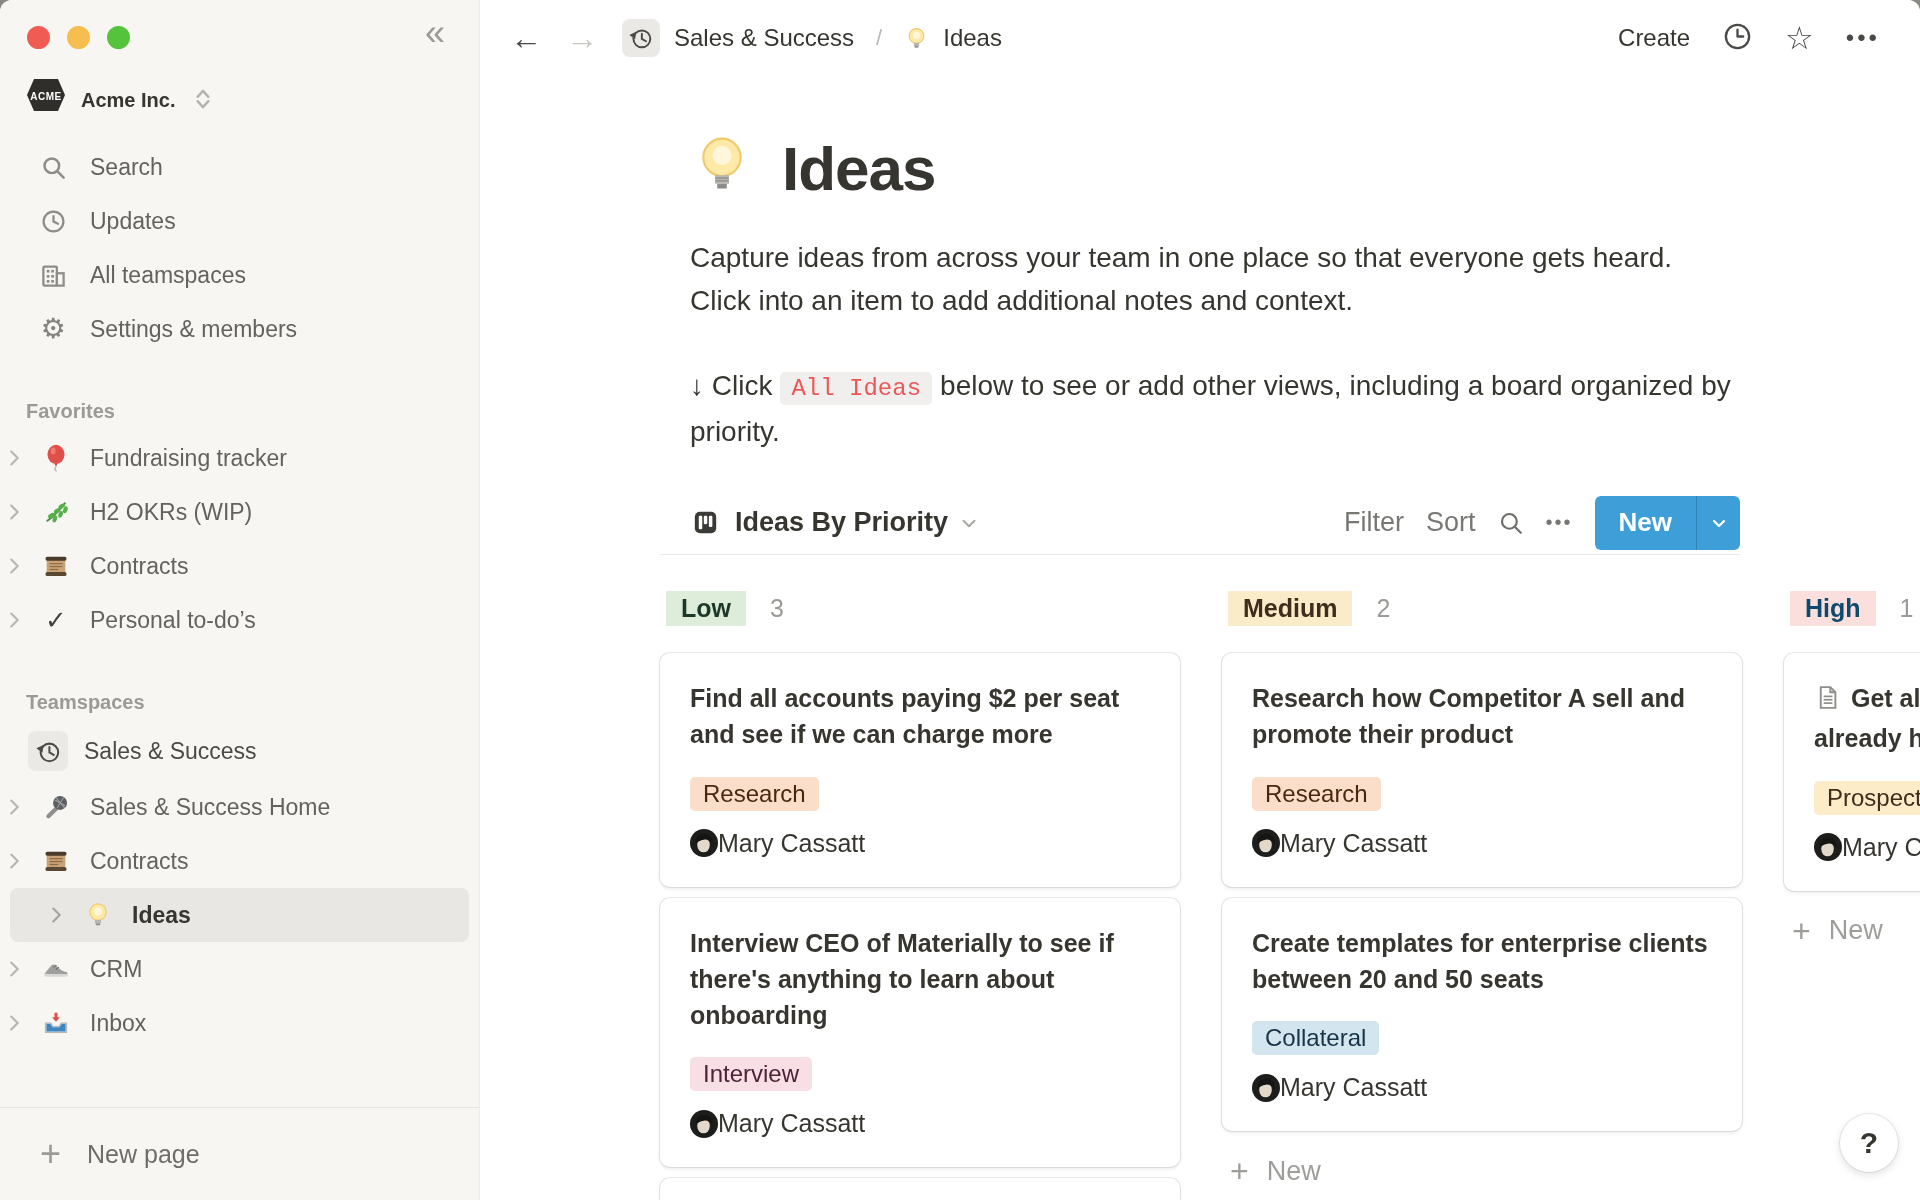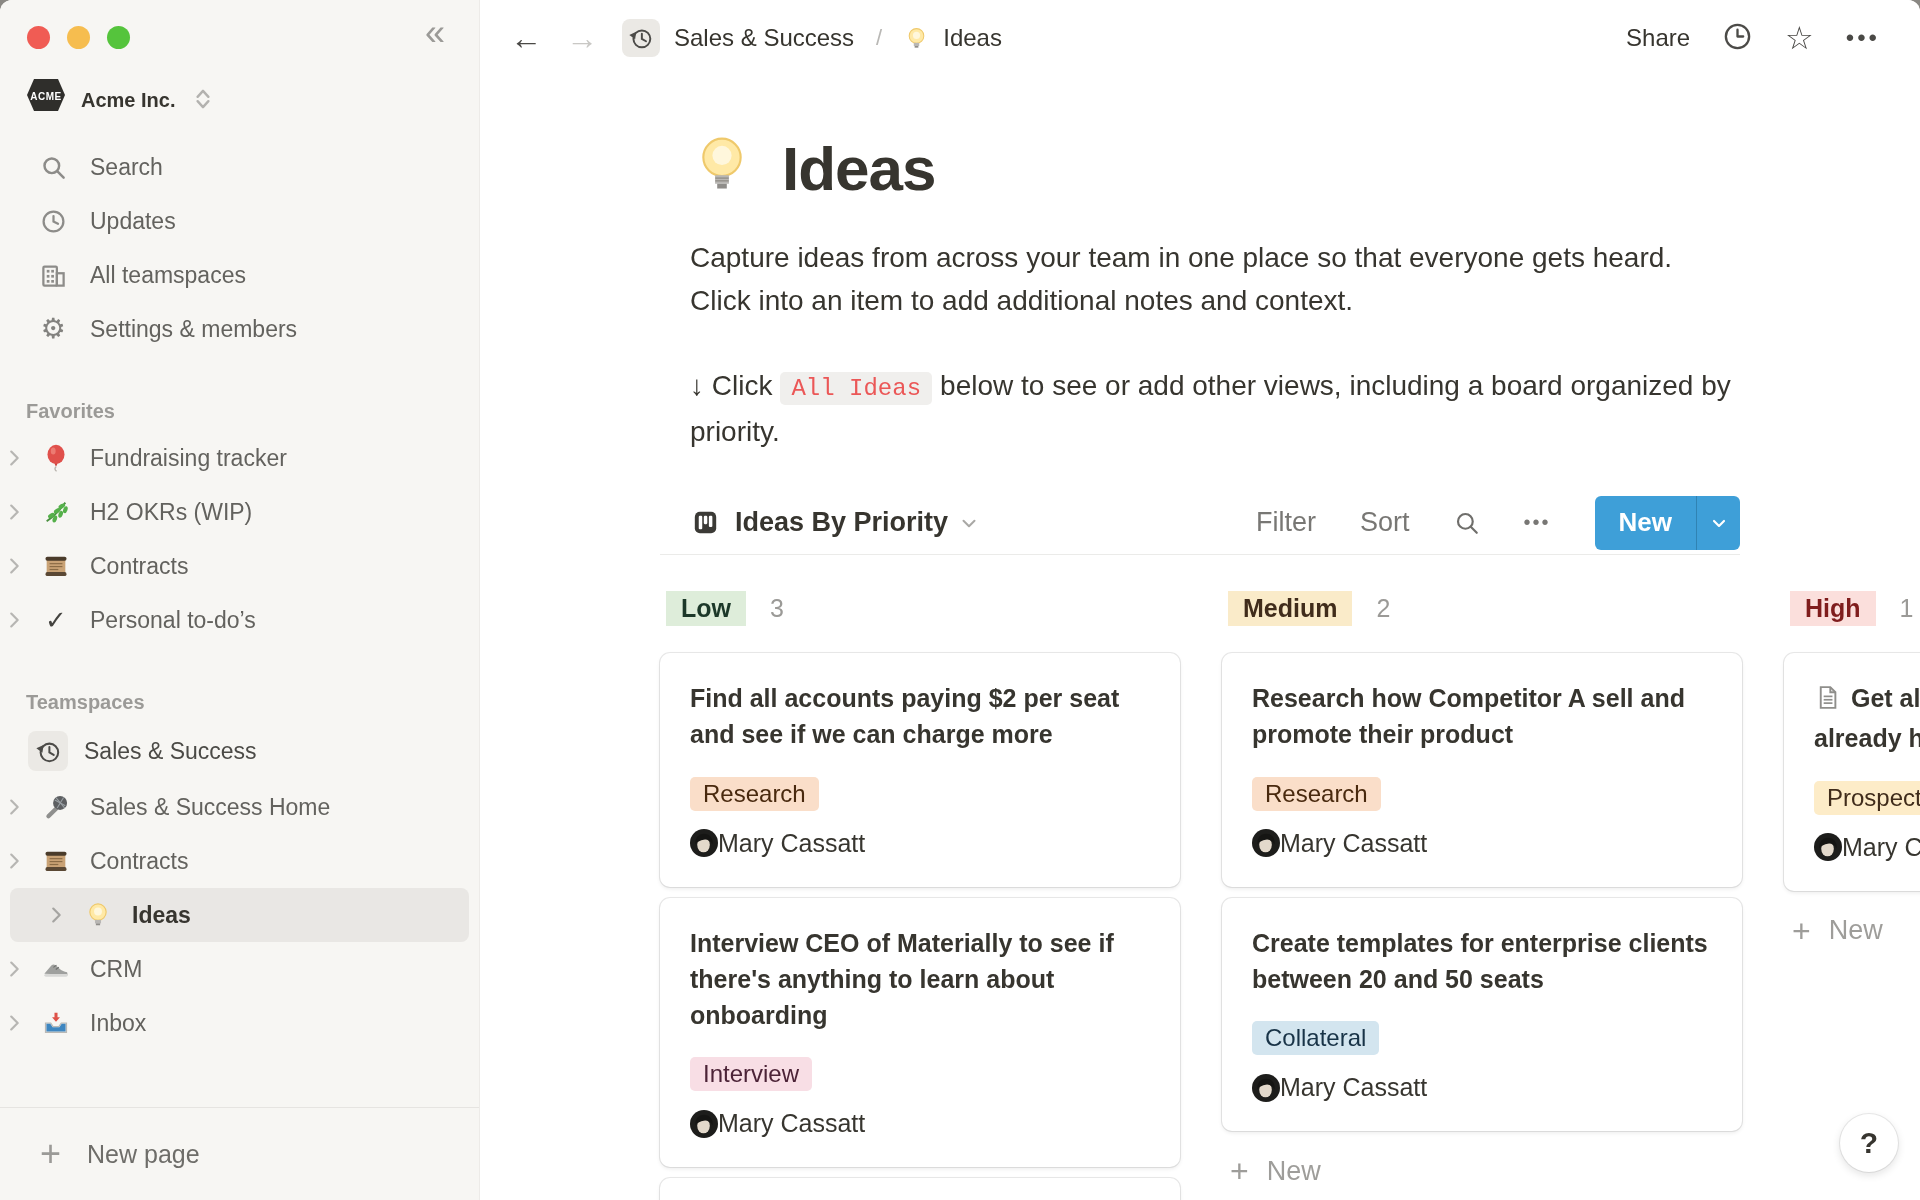--- a/index.html
+++ b/index.html
@@ -53,35 +53,35 @@
 
   .content { margin-left:180px; width:1080px; }
   .title-row { margin-top:56px; padding-left:30px; display:flex; align-items:flex-end; gap:28px; }
   .page-title { font-size:62px; font-weight:700; color:#37352f; letter-spacing:-1px; line-height:1; }
   .desc { margin-top:36px; padding-left:30px; width:1050px; font-size:28px; line-height:1.55; color:#37352f; }
   .callout { margin-top:40px; padding-left:30px; width:1075px; font-size:28px; line-height:1.65; color:#37352f; }
   .code { font-family:"Liberation Mono","DejaVu Sans Mono",monospace; font-size:24px; color:#EB5757; background:#f0efed; padding:3px 11px; border-radius:5px; margin:0 8px; }
 
   .toolbar { margin-top:36px; height:64px; display:flex; align-items:center; border-bottom:1px solid #ebebe9; padding-left:32px; }
   .view-name { font-size:27px; font-weight:700; color:#37352f; margin:0 10px 0 16px; }
-  .tb-right { margin-left:auto; display:flex; align-items:center; gap:44px;text-align:right; }
+  .tb-right { margin-left:auto; display:flex; align-items:center; gap:22px;text-align:right; }
   .tb-txt { font-size:27px; color:#787774; cursor:pointer; }
   .tb-dots { font-size:20px; color:#787774; letter-spacing:2px; cursor:pointer; }
   .new-btn { display:flex; align-items:stretch; height:54px; background:#3E9FD8; border-radius:6px; overflow:hidden; cursor:pointer; }
   .new-btn-main { display:flex; align-items:center; padding:0 24px; color:#fff; font-size:26px; font-weight:600; }
   .new-btn-arrow { width:44px; display:flex; align-items:center; justify-content:center; border-left:1px solid rgba(9,46,66,0.25); }
 
   
   .board { display:flex; gap:42px; margin:30px 0 0 180px; width:2400px; }
   .col { flex:0 0 520px; width:520px; }
   .col-head { display:flex; align-items:center; gap:24px; padding-left:6px; height:46px; }
   .pill { font-size:25px; font-weight:600; padding:3px 15px; border-radius:0; }
   .pill-low { background:#DEEDDA; color:#1C3829; }
   .pill-medium { background:#FAEBC9; color:#402C1B; }
-  .pill-high { background:#FBDFDC; color:#7f1d1d; }
+  .pill-high { background:#FBDFDC; color:#0c4a6e; }
   .count { font-size:25px; color:#9b9a97; }
   .cards { margin-top:22px; display:flex; flex-direction:column; gap:11px; }
   .card { background:#fff; border-radius:10px; box-shadow:0 0 0 1px rgba(15,15,15,0.09), 0 2px 4px rgba(15,15,15,0.08); padding:27px 30px 29px; cursor:pointer; }
   .card-title { font-size:25px; font-weight:600; color:#37352f; line-height:1.45; }
   .card-title .doc-ico { display:inline-block; vertical-align:-4px; margin-right:10px; }
   .tag { display:inline-block; margin-top:24px; font-size:24px; padding:3px 13px; border-radius:5px; }
   .tag-research { background:#FADEC9; color:#49290E; }
   .tag-interview { background:#F8DEE5; color:#4C2337; }
   .tag-collateral { background:#D3E5EF; color:#183347; }
   .tag-prospect { background:#FDECC8; color:#402C1B; }
@@ -358,21 +358,21 @@
           <svg width="25" height="25" viewBox="0 0 24 24" style="vertical-align:-4px;">
               <circle cx="12" cy="9.5" r="7" fill="#FFE9A6" stroke="#EFC96B" stroke-width="1"></circle>
               <circle cx="12" cy="9" r="3.4" fill="#FFF7DC"></circle>
               <rect x="9.4" y="16.2" width="5.2" height="3" fill="#b9b7b4"></rect>
               <rect x="10.2" y="19.2" width="3.6" height="1.6" fill="#8f8d8a"></rect>
             </svg>
         </span>
         <span class="bc-text">Ideas</span>
       </div>
       <div class="topbar-right">
-        <span class="share">Share</span>
+        <span class="share">Create</span>
         <span>
           <svg width="31" height="31" viewBox="0 0 24 24">
               <circle cx="12" cy="12" r="9" fill="none" stroke="#4c4b48" stroke-width="1.8"></circle>
               <path d="M12 6.8 V12 H16.4" fill="none" stroke="#4c4b48" stroke-width="1.8" stroke-linecap="round" stroke-linejoin="round"></path>
             </svg>
         </span>
         <span class="star-glyph">☆</span>
         <span class="dots-glyph">•••</span>
       </div>
     </div>

